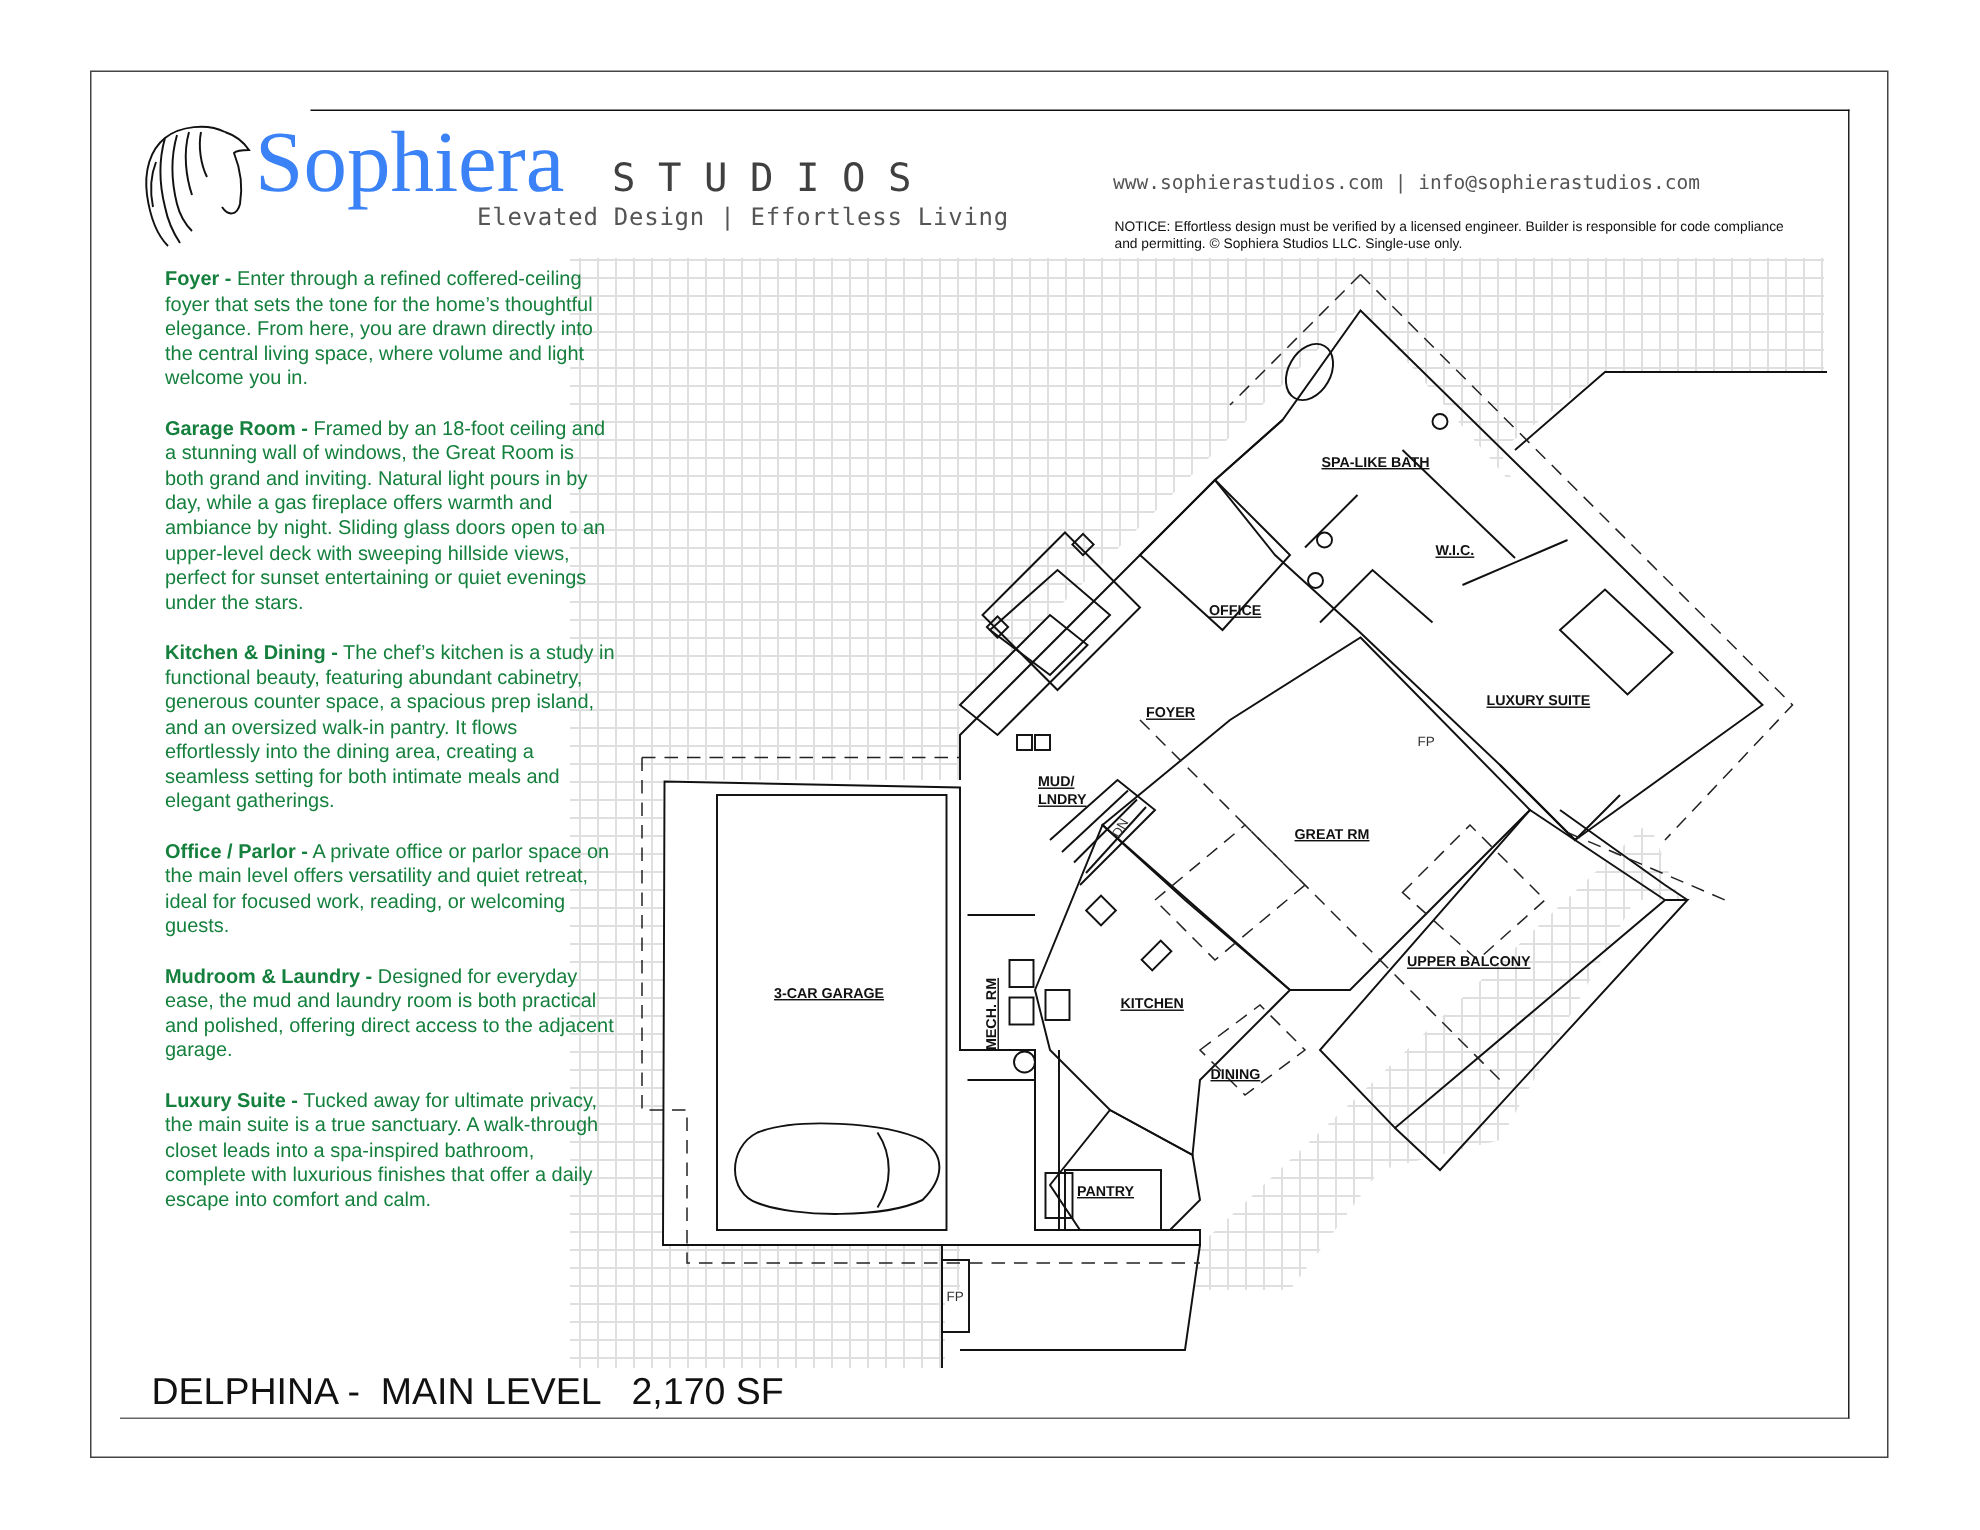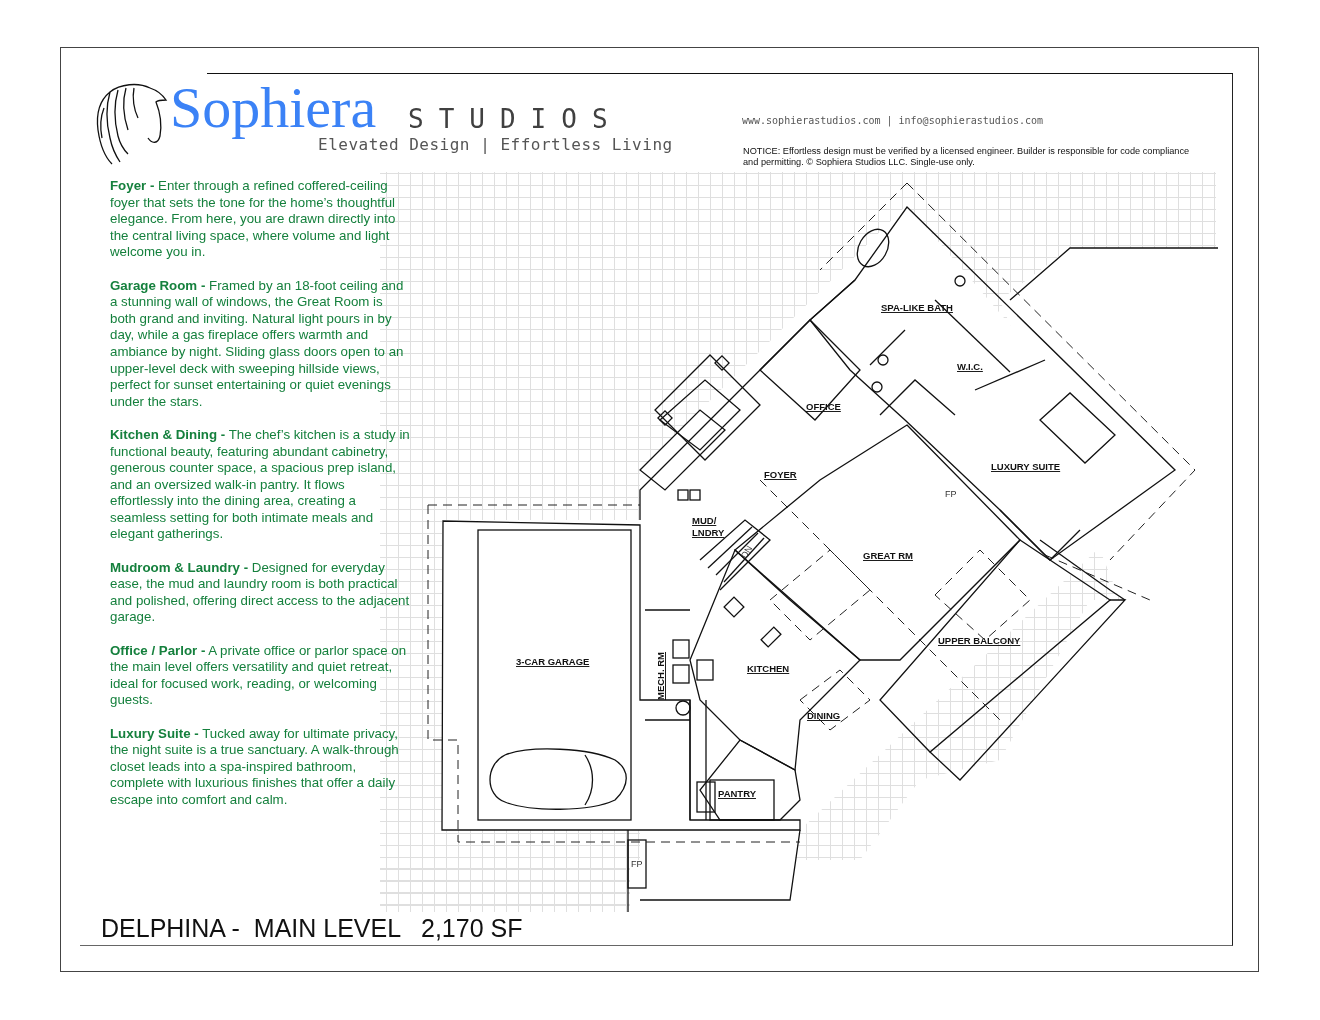--- a/index.html
+++ b/index.html
@@ -12,21 +12,21 @@
     background-image:
       repeating-linear-gradient(90deg, transparent 0 6px, #dcdcdc 6px 7.5px, transparent 7.5px 12px),
       repeating-linear-gradient(0deg, transparent 0 6px, #dcdcdc 6px 7.5px, transparent 7.5px 12px);
     opacity:0.9; }
   .plan { position:absolute; left:0; top:0; width:1320px; height:1020px; pointer-events:none; }
   .plan * { pointer-events:auto; }
   .logo { position:absolute; left:90px; top:78px; }
   .logo-word { position:absolute; left:170px; top:78px; font-family:"Liberation Serif", serif; font-size:58px; color:#3b82f6; letter-spacing:0px; line-height:60px; }
   .logo-studios { position:absolute; left:408px; top:104px; font-family:"DejaVu Sans Mono", monospace; font-size:26px; color:#404040; letter-spacing:15px; }
   .logo-tag { position:absolute; left:318px; top:135px; font-family:"DejaVu Sans Mono", monospace; font-size:16px; color:#555; letter-spacing:0.5px; }
-  .contact { position:absolute; left:742px; top:115px; font-family:"DejaVu Sans Mono", monospace; font-size:10px; color:#555; }
+  .contact { position:absolute; left:742px; top:115px; font-family:"DejaVu Sans Mono", monospace; font-size:13px; color:#555; }
   .notice { position:absolute; left:743px; top:146px; width:450px; font-size:9.2px; line-height:11px; color:#111; }
   .desc { position:absolute; left:110px; top:178px; width:300px; font-size:13.3px; line-height:16.6px; color:#15803d; }
   .desc p { margin:0 0 16.6px 0; }
   .desc b { font-weight:bold; }
   .footer-title { position:absolute; left:101px; top:914px; font-size:25px; color:#111; white-space:pre; }
   .room-label { font-family:"Liberation Sans", sans-serif; font-size:9.5px; font-weight:bold; text-decoration:underline; fill:#111; }
 </style>
 </head>
 <body>
 
@@ -164,18 +164,18 @@
   <text class="room-label" x="938" y="644">UPPER BALCONY</text>
   <text class="room-label" x="807" y="719">DINING</text>
   <text class="room-label" x="718" y="797">PANTRY</text>
   <text x="631" y="867" font-size="9" fill="#333" font-family="Liberation Sans, sans-serif">FP</text>
 </svg>
 
 <div class="desc">
   <p><b>Foyer -</b><span> Enter through a refined coffered-ceiling foyer that sets the tone for the home’s thoughtful elegance. From here, you are drawn directly into the central living space, where volume and light welcome you in.</span></p>
   <p><b>Garage Room -</b><span> Framed by an 18-foot ceiling and a stunning wall of windows, the Great Room is both grand and inviting. Natural light pours in by day, while a gas fireplace offers warmth and ambiance by night. Sliding glass doors open to an upper-level deck with sweeping hillside views, perfect for sunset entertaining or quiet evenings under the stars.</span></p>
   <p><b>Kitchen &amp; Dining -</b><span> The chef’s kitchen is a study in functional beauty, featuring abundant cabinetry, generous counter space, a spacious prep island, and an oversized walk-in pantry. It flows effortlessly into the dining area, creating a seamless setting for both intimate meals and elegant gatherings.</span></p>
+  <p><b>Office / Parlor -</b><span> A private office or parlor space on the main level offers versatility and quiet retreat, ideal for focused work, reading, or welcoming guests.</span></p>
   <p><b>Mudroom &amp; Laundry -</b><span> Designed for everyday ease, the mud and laundry room is both practical and polished, offering direct access to the adjacent garage.</span></p>
-  <p><b>Office / Parlor -</b><span> A private office or parlor space on the main level offers versatility and quiet retreat, ideal for focused work, reading, or welcoming guests.</span></p>
-  <p><b>Luxury Suite -</b><span> Tucked away for ultimate privacy, the night suite is a true sanctuary. A walk-through closet leads into a spa-inspired bathroom, complete with luxurious finishes that offer a daily escape into comfort and calm.</span></p>
+  <p><b>Luxury Suite -</b><span> Tucked away for ultimate privacy, the main suite is a true sanctuary. A walk-through closet leads into a spa-inspired bathroom, complete with luxurious finishes that offer a daily escape into comfort and calm.</span></p>
 </div>
 
 <div class="footer-title">DELPHINA -  MAIN LEVEL   2,170 SF</div>
 
 </body></html>

